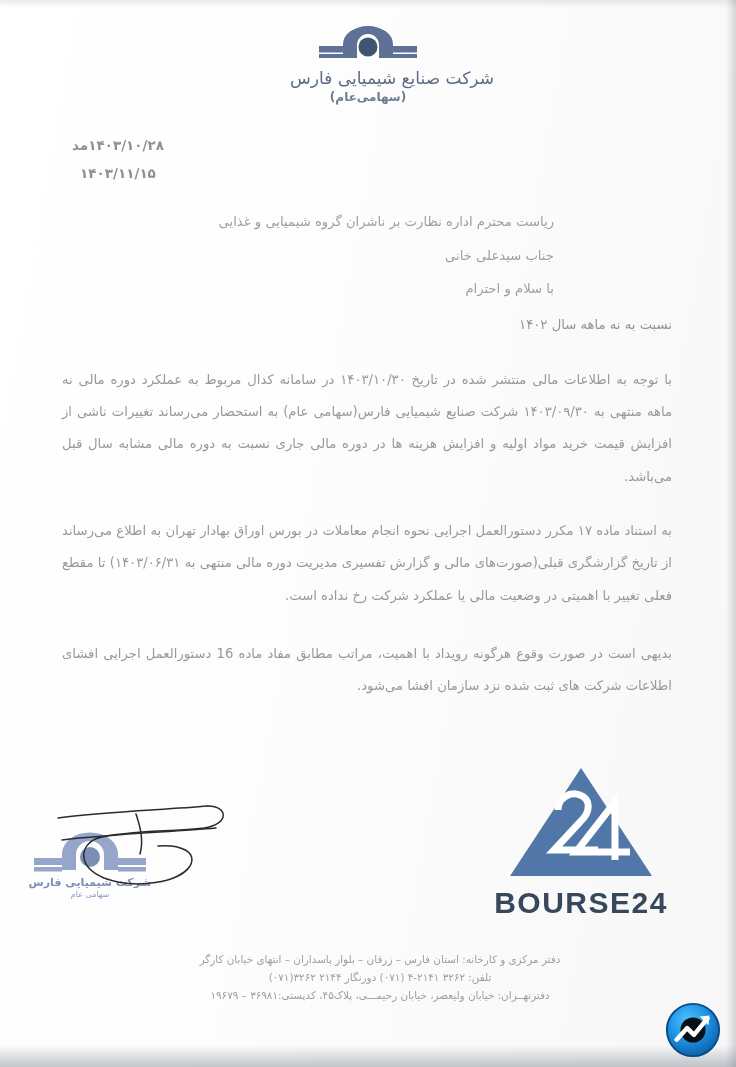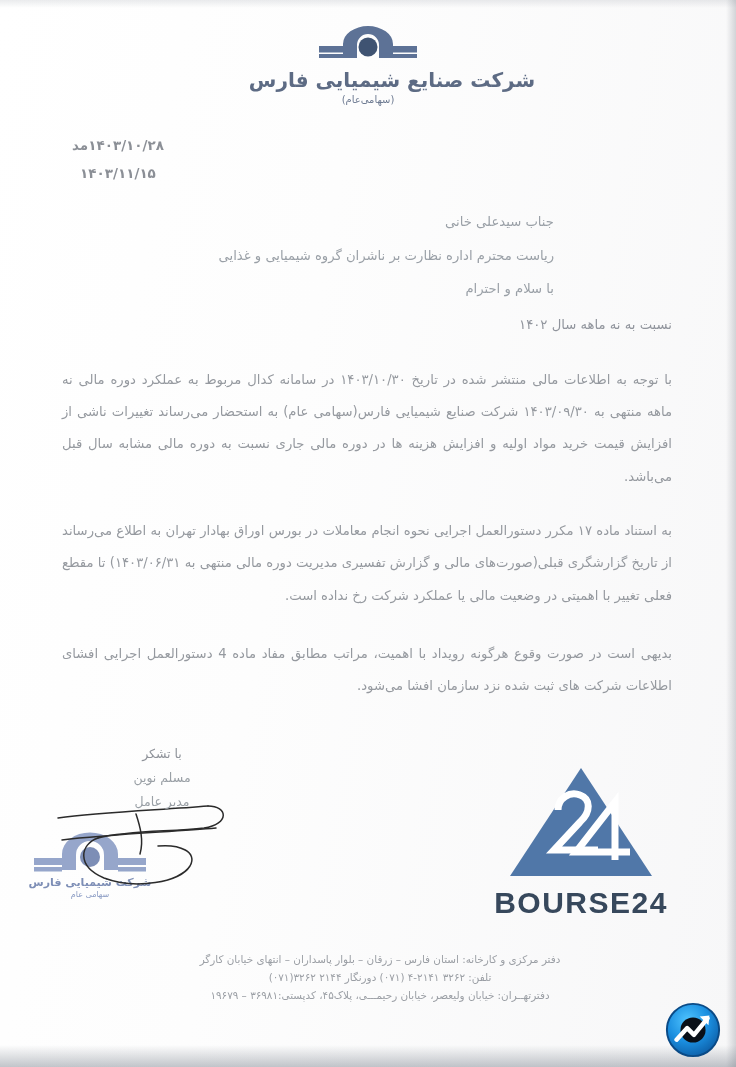--- a/index.html
+++ b/index.html
@@ -52,33 +52,34 @@
     top: 24px;
     left: 0;
     width: 100%;
     text-align: center;
   }
   .logo-mark {
     display: block;
     margin: 0 auto 4px auto;
   }
   .company-name {
-    font-size: 20px;
-    font-weight: bold;
+    font-size: 17px;
+    font-weight: normal;
     color: #5d6b84;
     letter-spacing: 0;
     line-height: 1.25;
     direction: rtl;
     padding-left: 48px;
   }
   .company-type {
-    font-size: 10px;
+    font-size: 12px;
     color: #6e7b92;
     margin-top: 1px;
     direction: rtl;
+    font-weight: bold;
   }
 
   
   .dates {
     position: absolute;
     top: 132px;
     left: 72px;
     text-align: center;
     direction: rtl;
     color: #8b8f96;
@@ -238,39 +239,34 @@
   </div>
 
   <div class="dates">
     <div>۱۴۰۳/۱۰/۲۸مد</div>
     <div>۱۴۰۳/۱۱/۱۵</div>
   </div>
 
   <div class="letter">
 
     <div class="addressee-block">
+      <div class="addressee-line">ریاست محترم اداره نظارت بر ناشران گروه شیمیایی و غذایی</div>
       <div class="addressee-line">جناب سیدعلی خانی</div>
-      <div class="addressee-line">ریاست محترم اداره نظارت بر ناشران گروه شیمیایی و غذایی</div>
       <div class="addressee-line">با سلام و احترام</div>
     </div>
 
     <div class="subject" style="margin-top:0;">نسبت به نه ماهه سال ۱۴۰۲</div>
 
     <div class="para">با توجه به اطلاعات مالی منتشر شده در تاریخ ۱۴۰۳/۱۰/۳۰ در سامانه کدال مربوط به عملکرد دوره مالی نه ماهه منتهی به ۱۴۰۳/۰۹/۳۰ شرکت صنایع شیمیایی فارس(سهامی عام) به استحضار می‌رساند تغییرات ناشی از افزایش قیمت خرید مواد اولیه و افزایش هزینه ها در دوره مالی جاری نسبت به دوره مالی مشابه سال قبل می‌باشد.</div>
 
     <div class="para">به استناد ماده ۱۷ مکرر دستورالعمل اجرایی نحوه انجام معاملات در بورس اوراق بهادار تهران به اطلاع می‌رساند از تاریخ گزارشگری قبلی(صورت‌های مالی و گزارش تفسیری مدیریت دوره مالی منتهی به ۱۴۰۳/۰۶/۳۱) تا مقطع فعلی تغییر با اهمیتی در وضعیت مالی یا عملکرد شرکت رخ نداده است.</div>
 
-    <div class="para p3">بدیهی است در صورت وقوع هرگونه رویداد با اهمیت، مراتب مطابق مفاد ماده 4 دستورالعمل اجرایی افشای اطلاعات شرکت های ثبت شده نزد سازمان افشا می‌شود.</div>
-  </div>
-
-  <div class="signature-block">
-    <div class="sig-thanks">با تشکر</div>
-    <div class="sig-name">مسلم نوین</div>
-    <div class="sig-role">مدیر عامل</div>
-  </div>
+    <div class="para p3">بدیهی است در صورت وقوع هرگونه رویداد با اهمیت، مراتب مطابق مفاد ماده 16 دستورالعمل اجرایی افشای اطلاعات شرکت های ثبت شده نزد سازمان افشا می‌شود.</div>
+  </div>
+
 
   <svg class="stamp" viewBox="0 0 140 96">
     <g opacity="0.78">
       <path d="M36 64 L36 48 A26 20 0 0 1 92 48 L92 64 L78 64 L78 49 A12 12 0 0 0 50 49 L50 64 Z" fill="#6f85b8"></path>
       <circle cx="64" cy="51" r="10" fill="#4c639a"></circle>
       <rect x="8" y="52" width="28" height="7" fill="#6f85b8"></rect>
       <rect x="8" y="61" width="28" height="4.5" fill="#6f85b8"></rect>
       <rect x="92" y="52" width="28" height="7" fill="#6f85b8"></rect>
       <rect x="92" y="61" width="28" height="4.5" fill="#6f85b8"></rect>
       <text x="64" y="80" text-anchor="middle" fill="#4c639a" font-size="11" font-family="'DejaVu Sans', sans-serif" font-weight="bold" direction="rtl">شرکت شیمیایی فارس</text>

